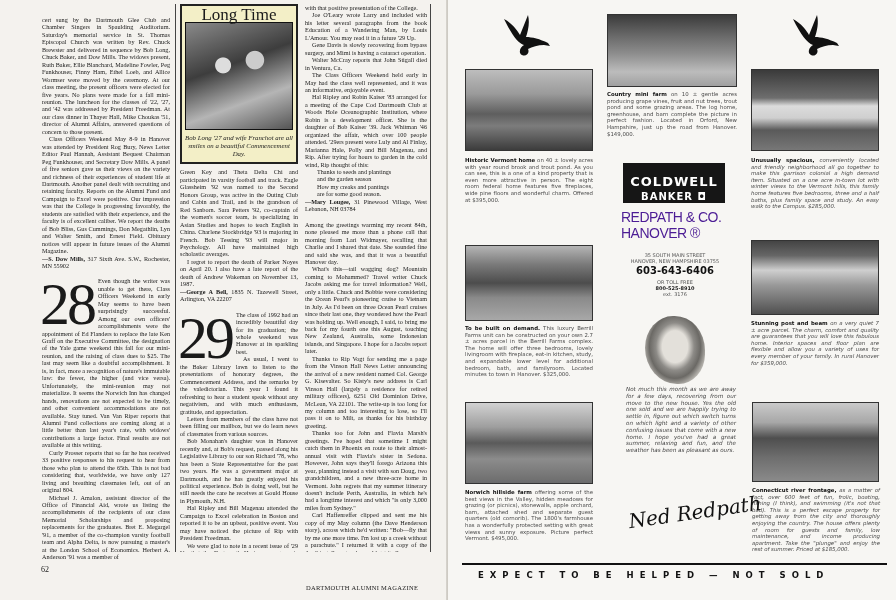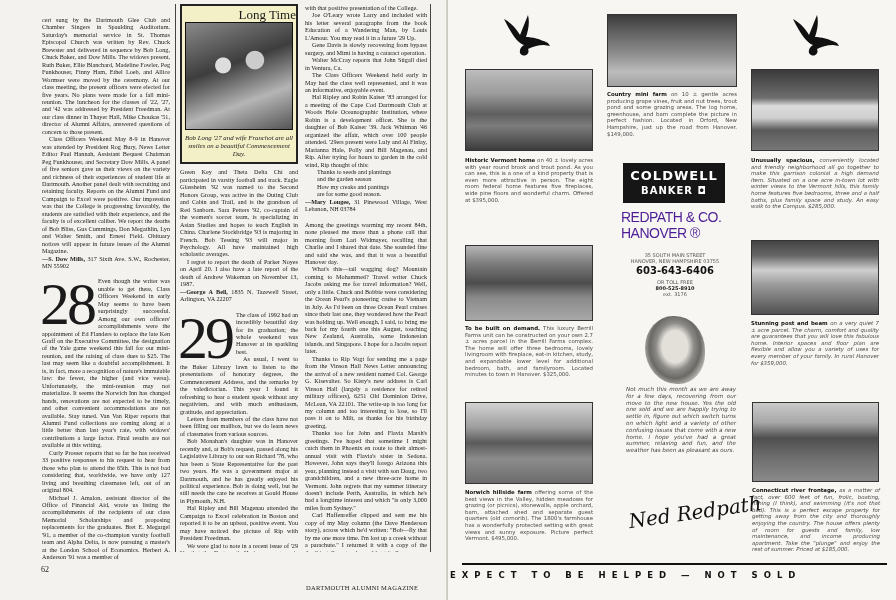--- a/index.html
+++ b/index.html
@@ -11,42 +11,42 @@
 .col{position:absolute;font-size:6.2px;line-height:7.45px;text-align:justify;hyphens:auto;overflow:hidden}
 .col p{text-indent:7px}
 .col p.ni{text-indent:0}
 .col b{font-weight:bold}
 .c1{left:42px;top:16px;width:128px;height:548px}
 .c2{left:180px;top:4px;width:118px;height:548px}
 .c3{left:305px;top:4px;width:122px;height:548px}
 .vrule{position:absolute;top:4px;height:548px;width:1px;background:#444}
 .bignum{float:left;font-size:60px;line-height:48px;margin:3px 4px 0 -2px;font-family:"Liberation Serif",serif;letter-spacing:-3px}
 .photo-box{width:118px;border:2px solid #222;background:#f3efc7;margin-bottom:4px}
-.photo-title{font-size:13px;text-align:right;padding:5px 0 4px;font-family:"Liberation Serif",serif}
+.photo-title{font-size:17px;text-align:center;padding:5px 0 4px;font-family:"Liberation Serif",serif}
 .photo{margin:0 3px;height:108px;background:radial-gradient(circle at 35% 40%,#ddd 0 8%,transparent 9%),radial-gradient(circle at 65% 35%,#ccc 0 9%,transparent 10%),linear-gradient(160deg,#8a8a8a,#3d3d3d 40%,#b5b5b5 70%,#555);border:1px solid #111}
 .caption{font-style:italic;font-size:6.8px;line-height:8px;text-align:center;padding:4px 3px 4px}
 .folio{position:absolute;font-size:8px}
 .mag{position:absolute;left:306px;top:584px;font-size:6.5px;letter-spacing:0.3px}
 .poem{margin-left:5px;text-indent:0}
 
 .ad{position:absolute;font-family:"DejaVu Sans",sans-serif;font-size:5.4px;line-height:6.6px;color:#4a4a4a;text-align:justify}
 .ad b{color:#111;font-weight:bold}
 .ad i{font-style:italic}
 .pic{position:absolute;border:1px solid #333}
 .goose{position:absolute;width:50px;height:44px}
 .cb-logo{position:absolute;left:623px;top:163px;width:102px;height:40px;background:#161616;color:#fff;font-family:"DejaVu Sans",sans-serif;font-weight:bold;text-align:center}
-.cb-logo .l1{font-size:13px;line-height:15px;letter-spacing:1px;padding-top:5px}
+.cb-logo .l1{font-size:13px;line-height:15px;letter-spacing:1px;padding-top:11px}
 .cb-logo .l2{font-size:10px;line-height:15px;letter-spacing:1px}
 .redpath{position:absolute;left:621px;top:209px;font-family:"Liberation Sans",sans-serif;font-size:14px;line-height:16px;color:#4c1d95;letter-spacing:-0.5px}
 .addr{position:absolute;left:620px;width:110px;text-align:center;font-family:"DejaVu Sans",sans-serif;color:#555}
 .portrait{position:absolute;left:645px;top:316px;width:60px;height:68px;border-radius:48% 52% 45% 55%;background:radial-gradient(ellipse at 50% 45%,#e3e0da 0 30%,#8d8b87 45%,#6b6965 60%,#c9c6c0 78%,transparent 82%)}
 .letter{position:absolute;left:626px;top:386px;width:110px;font-family:"DejaVu Sans",sans-serif;font-style:italic;font-size:5.6px;line-height:6.8px;color:#444;text-align:justify}
 .sig{position:absolute;left:628px;top:500px;font-family:"DejaVu Serif",serif;font-style:italic;font-size:20px;color:#111;transform:rotate(-8deg)}
 .footer-rule{position:absolute;left:462px;top:563px;width:425px;height:2px;background:#111}
-.tagline{position:absolute;left:450px;top:570px;font-family:"DejaVu Sans",sans-serif;font-weight:bold;font-size:8.5px;letter-spacing:6px;color:#111;white-space:nowrap}
+.tagline{position:absolute;left:478px;top:570px;font-family:"DejaVu Sans",sans-serif;font-weight:bold;font-size:8.5px;letter-spacing:6px;color:#111;white-space:nowrap}
 </style>
 </head>
 <body>
 
 <div class="page-left">
 
   <div class="col c1">
     <p class="ni">cert sung by the Dartmouth Glee Club and Chamber Singers in Spaulding Auditorium. Saturday's memorial service in St. Thomas Episcopal Church was written by Rev. Chuck Brewster and delivered in sequence by Bob Long, Chuck Baker, and Dow Mills. The widows present, Ruth Baker, Ellie Blanchard, Madeline Fowler, Peg Funkhouser, Finny Ham, Ethel Loeb, and Allice Wormser were moved by the ceremony. At our class meeting, the present officers were elected for five years. No plans were made for a fall mini-reunion. The luncheon for the classes of '22, '27, and '42 was addressed by President Freedman. At our class dinner in Thayer Hall, Mike Choukas '51, director of Alumni Affairs, answered questions of concern to those present.</p>
     <p>Class Officers Weekend May 8-9 in Hanover was attended by President Rog Bury, News Letter Editor Paul Hannah, Assistant Bequest Chairman Peg Funkhouser, and Secretary Dow Mills. A panel of five seniors gave us their views on the variety and richness of their experiences of student life at Dartmouth. Another panel dealt with recruiting and retaining faculty. Reports on the Alumni Fund and Campaign to Excel were positive. Our impression was that the College is progressing favorably, the students are satisfied with their experience, and the faculty is of excellent caliber. We report the deaths of Bob Bliss, Gus Cummings, Don Megathlin, Lyn and Walter Smith, and Ernest Field. Obituary notices will appear in future issues of the Alumni Magazine.</p>
     <p class="ni"><b>—S. Dow Mills,</b><span> 317 Sixth Ave. S.W., Rochester, MN 55902</span></p>

